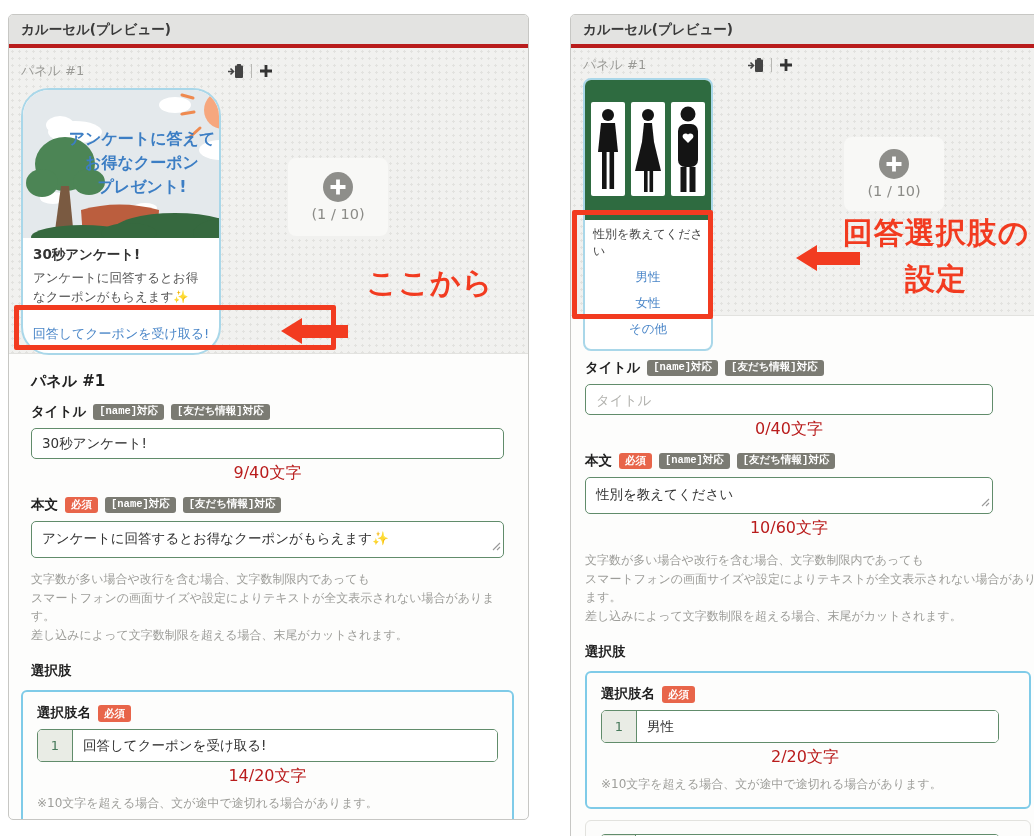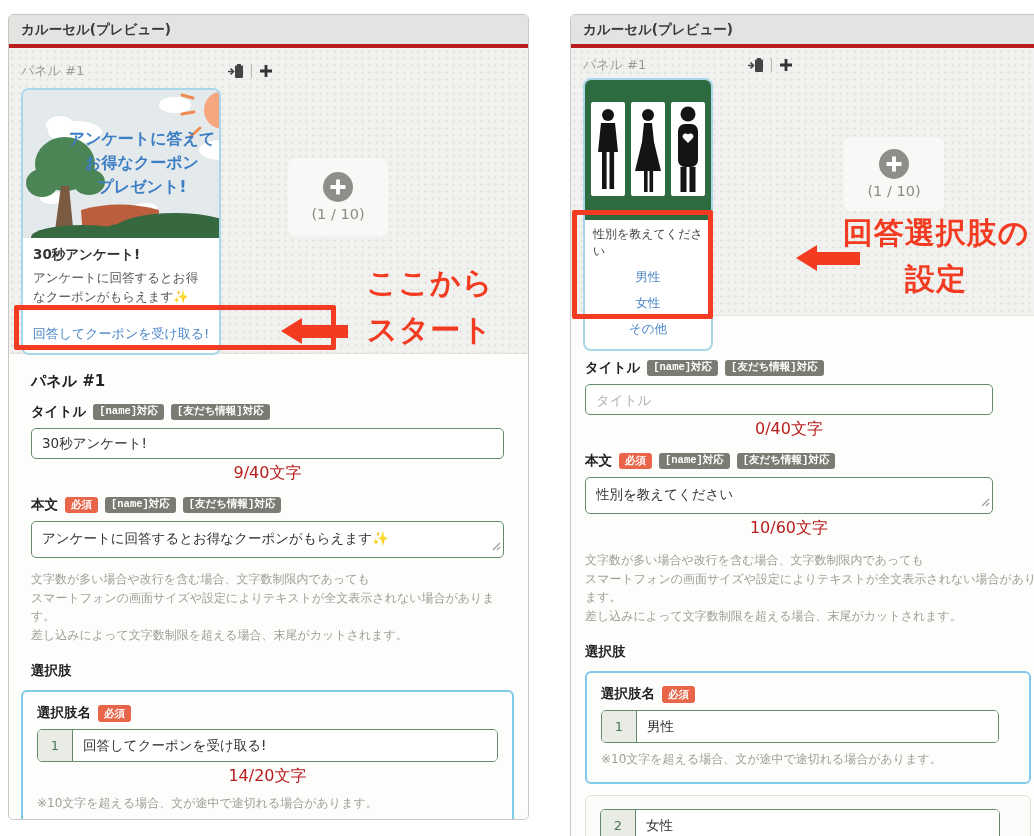--- a/index.html
+++ b/index.html
@@ -20,21 +20,21 @@
 
   .panel-head { display:flex; justify-content:space-between; align-items:center; margin-bottom:8px; }
   .left-window  .panel-head { width:252px; }
   .right-window .panel-head { width:210px; margin-bottom:4px; }
   .panel-label { color:#9a9a96; font-size:13px; }
   .panel-icons { display:flex; align-items:center; gap:7px; }
   .icon-divider { width:1px; height:14px; background:#b8b8b4; }
   .icon-btn { display:inline-flex; cursor:pointer; }
 
   .preview-card { background:#fff; border:2px solid #a9d7e9; border-radius:8px; overflow:hidden; }
-  .left-window  .preview-card { width:200px; }
+  .left-window  .preview-card { width:200px;border-radius:28px; }
   .right-window .preview-card { width:130px; }
   .preview-card svg { display:block; }
 
   .card-content { padding:7px 10px 6px; }
   .card-title { font-size:13.5px; font-weight:bold; color:#333; margin:1px 0 5px; }
   .card-text  { font-size:12.5px; color:#555; line-height:1.5; }
   .card-button { color:#4a86c8; font-size:13px; text-align:center; padding:12px 4px 10px; cursor:pointer; }
 
   .card-caption { font-size:12px; color:#444; padding:6px 8px 2px; }
   .card-options { padding:2px 0 7px; }
@@ -337,39 +337,39 @@
 
       <div class="choice-box">
         <div class="label-row">
           <span class="lbl">選択肢名</span>
           <span class="badge red">必須</span>
         </div>
         <div class="choice-group">
           <span class="choice-num">1</span>
           <input type="text" value="男性" style="">
         </div>
+        <div class="counter choice-counter">2/20文字</div>
         <div class="choice-note">※10文字を超える場合、文が途中で途切れる場合があります。</div>
       </div>
 
       <div class="choice-plain">
         <div class="choice-group">
           <span class="choice-num">2</span>
           <input type="text" value="女性" style="">
         </div>
       </div>
 
     </div>
   </section>
 
   <div class="annot-rect rect-left"></div>
   <div class="arrow-head head-left"></div>
   <div class="arrow-shaft shaft-left"></div>
   <div class="annot-text text-left">
     <div>ここから</div>
-    <div>スタート</div>
   </div>
 
   <div class="annot-rect rect-right"></div>
   <div class="arrow-head head-right"></div>
   <div class="arrow-shaft shaft-right"></div>
   <div class="annot-text text-right">
     <div>回答選択肢の</div>
     <div>設定</div>
   </div>
 

